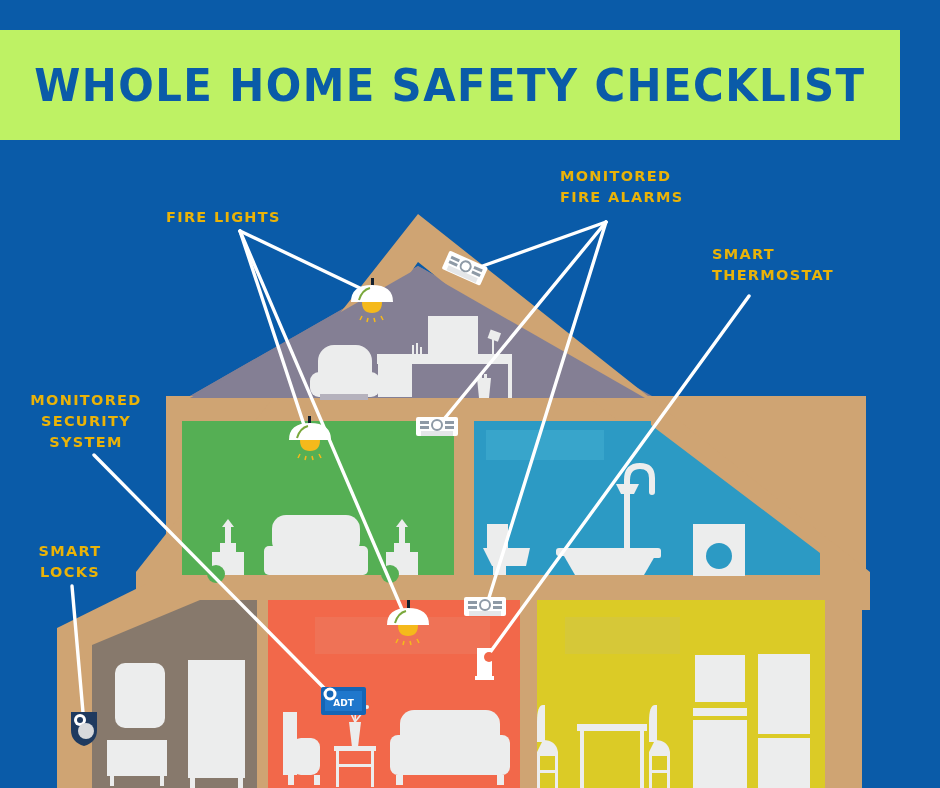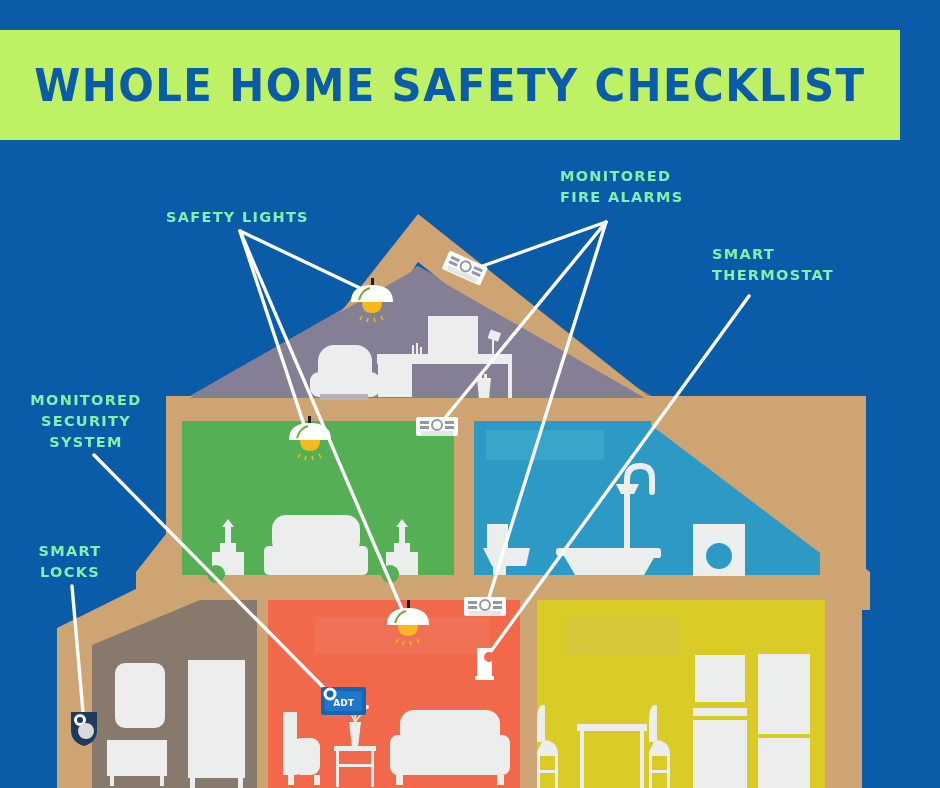--- a/index.html
+++ b/index.html
@@ -25,21 +25,21 @@
     font-weight:bold;
     font-size:45px;
     letter-spacing:1.5px;
     line-height:1;
     transform:scaleX(0.93);
     white-space:nowrap;
   }
 
   .callout{
     position:absolute;
-    color:#86efac;
+    color:#eab308;
     font-family:"DejaVu Sans", sans-serif;
     font-weight:bold;
     font-size:14.5px;
     letter-spacing:1.3px;
     line-height:1.45;
     z-index:6;
     white-space:pre-line;
   }
   .ca-smart-lights{left:166px;top:207px;text-align:left;}
   .ca-fire-alarms{left:560px;top:166px;text-align:left;}
@@ -47,21 +47,21 @@
   .ca-security{left:22px;top:390px;width:128px;text-align:center;}
   .ca-locks{left:26px;top:541px;width:88px;text-align:center;}
 </style>
 </head>
 <body>
 
 <div class="titlebar">
   <div class="title-text">WHOLE HOME SAFETY CHECKLIST</div>
 </div>
 
-<div class="callout ca-smart-lights">SAFETY LIGHTS</div>
+<div class="callout ca-smart-lights">FIRE LIGHTS</div>
 <div class="callout ca-fire-alarms">MONITORED
 FIRE ALARMS</div>
 <div class="callout ca-thermostat">SMART
 THERMOSTAT</div>
 <div class="callout ca-security">MONITORED
 SECURITY
 SYSTEM</div>
 <div class="callout ca-locks">SMART
 LOCKS</div>
 

